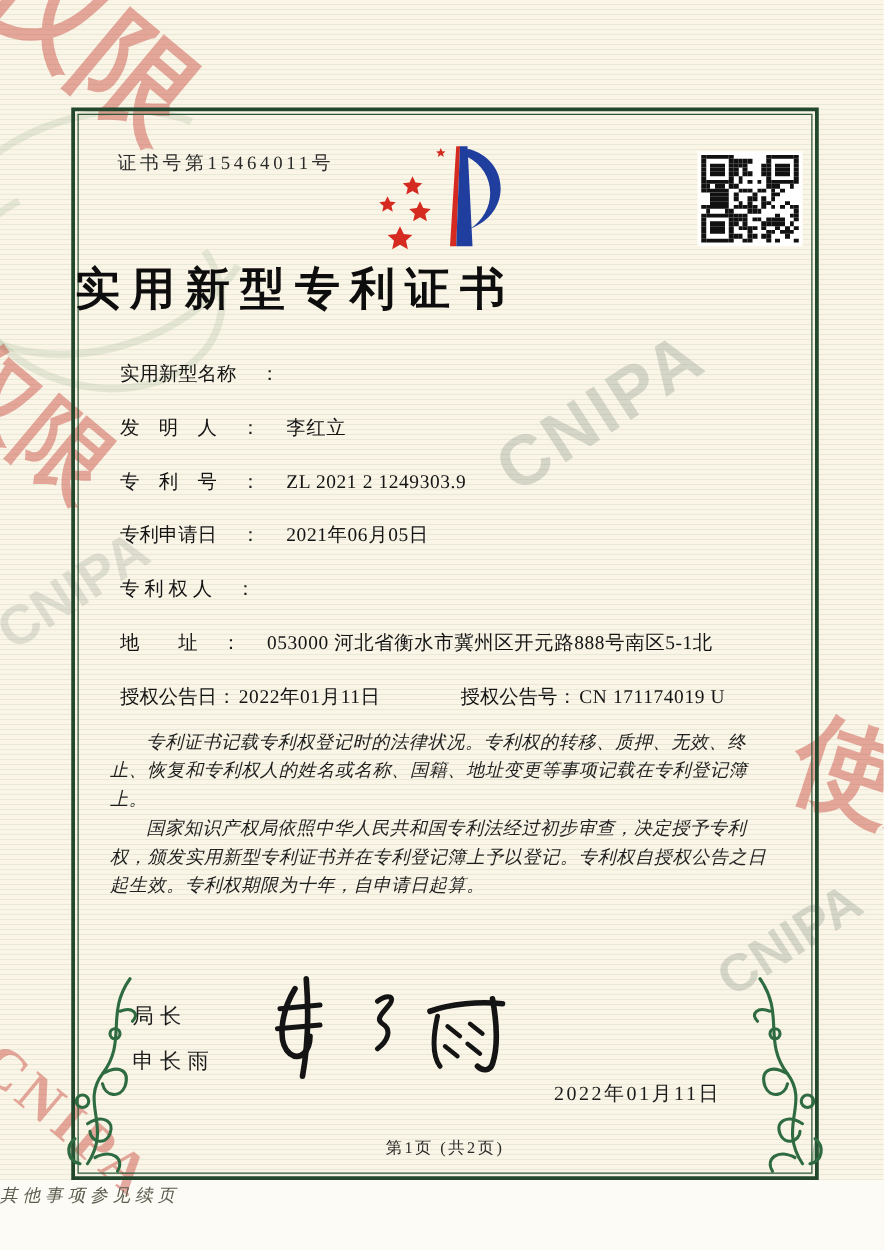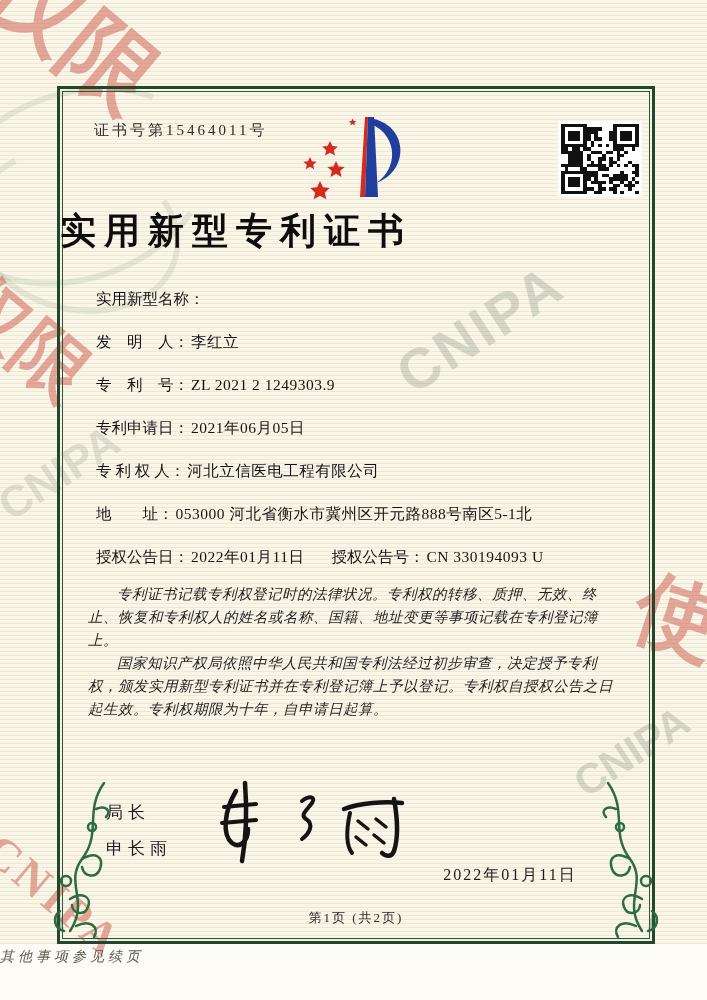--- a/index.html
+++ b/index.html
@@ -35,27 +35,27 @@
   .cert-no{position:absolute;left:34px;top:32px;font-size:15px;letter-spacing:3px;color:#2a2a2a;}
   .logo{position:absolute;left:230px;top:22px;width:126px;height:94px;}
   .qr{position:absolute;left:498px;top:32px;width:84px;height:76px;background:#ffffff;padding:3px;box-sizing:border-box;}
   .qr-grid{display:grid;grid-template-columns:repeat(21,1fr);grid-template-rows:repeat(21,1fr);width:100%;height:100%;background:#fff;}
   .qr-grid div{background:transparent;}
   .qr-grid div.on{background:#111;}
   .title{position:absolute;left:0;top:118px;width:100%;
     font-size:36px;font-weight:bold;letter-spacing:8px;color:#0d0d0d;}
   
   .fields{position:absolute;left:36px;top:200px;width:528px;font-size:15.5px;}
-  .frow{display:flex;align-items:baseline;height:43px;}
+  .frow{display:flex;align-items:baseline;height:43px;gap:19px;}
   .flabel{white-space:pre;color:#141414;}
   .fcolon{padding:0 2px 0 0;}
   .fvalue{color:#141414;letter-spacing:.5px;}
   .frow-double{display:flex;height:43px;align-items:baseline;}
   .fpair{display:flex;align-items:baseline;}
-  .fpair2{margin-left:27px;}
+  .fpair2{margin-left:64px;}
   
   .body-text{position:absolute;left:28px;top:494px;width:534px;
     font-size:14.5px;line-height:23px;font-style:italic;color:#1f1f1f;}
   .body-text p{margin:0;text-indent:2em;letter-spacing:.5px;}
   
   .signer{position:absolute;left:46px;top:706px;font-size:17px;letter-spacing:5px;line-height:36px;}
   .signature{position:absolute;left:138px;top:688px;width:230px;height:88px;}
   .issue-date{position:absolute;left:330px;top:776px;width:240px;text-align:center;font-size:16px;letter-spacing:2px;}
   .page-info{position:absolute;left:0;top:820px;width:100%;text-align:center;font-size:13px;letter-spacing:2px;color:#2a2a2a;}
   
@@ -568,37 +568,36 @@
           <span class="fvalue">ZL 2021 2 1249303.9</span>
       </div>
       <div class="frow">
         <span class="flabel">专利申请日</span>
           <span class="fcolon">：</span>
           <span class="fvalue">2021年06月05日</span>
       </div>
       <div class="frow">
         <span class="flabel">专 利 权 人</span>
           <span class="fcolon">：</span>
-          <span class="fvalue">河北立信医电工程有限公司</span>
       </div>
       <div class="frow">
         <span class="flabel">地　　址</span>
           <span class="fcolon">：</span>
           <span class="fvalue">053000 河北省衡水市冀州区开元路888号南区5-1北</span>
       </div>
       <div class="frow-double">
         <span class="fpair">
           <span class="flabel">授权公告日</span>
             <span class="fcolon">：</span>
             <span class="fvalue">2022年01月11日</span>
         </span>
         <span class="fpair fpair2">
           <span class="flabel">授权公告号</span>
             <span class="fcolon">：</span>
-            <span class="fvalue">CN 330194093 U</span>
+            <span class="fvalue">CN 171174019 U</span>
         </span>
       </div>
     </div>
 
     <div class="body-text">
       <p>专利证书记载专利权登记时的法律状况。专利权的转移、质押、无效、终止、恢复和专利权人的姓名或名称、国籍、地址变更等事项记载在专利登记簿上。</p>
       <p>国家知识产权局依照中华人民共和国专利法经过初步审查，决定授予专利权，颁发实用新型专利证书并在专利登记簿上予以登记。专利权自授权公告之日起生效。专利权期限为十年，自申请日起算。</p>
     </div>
 
     <div class="signer">

